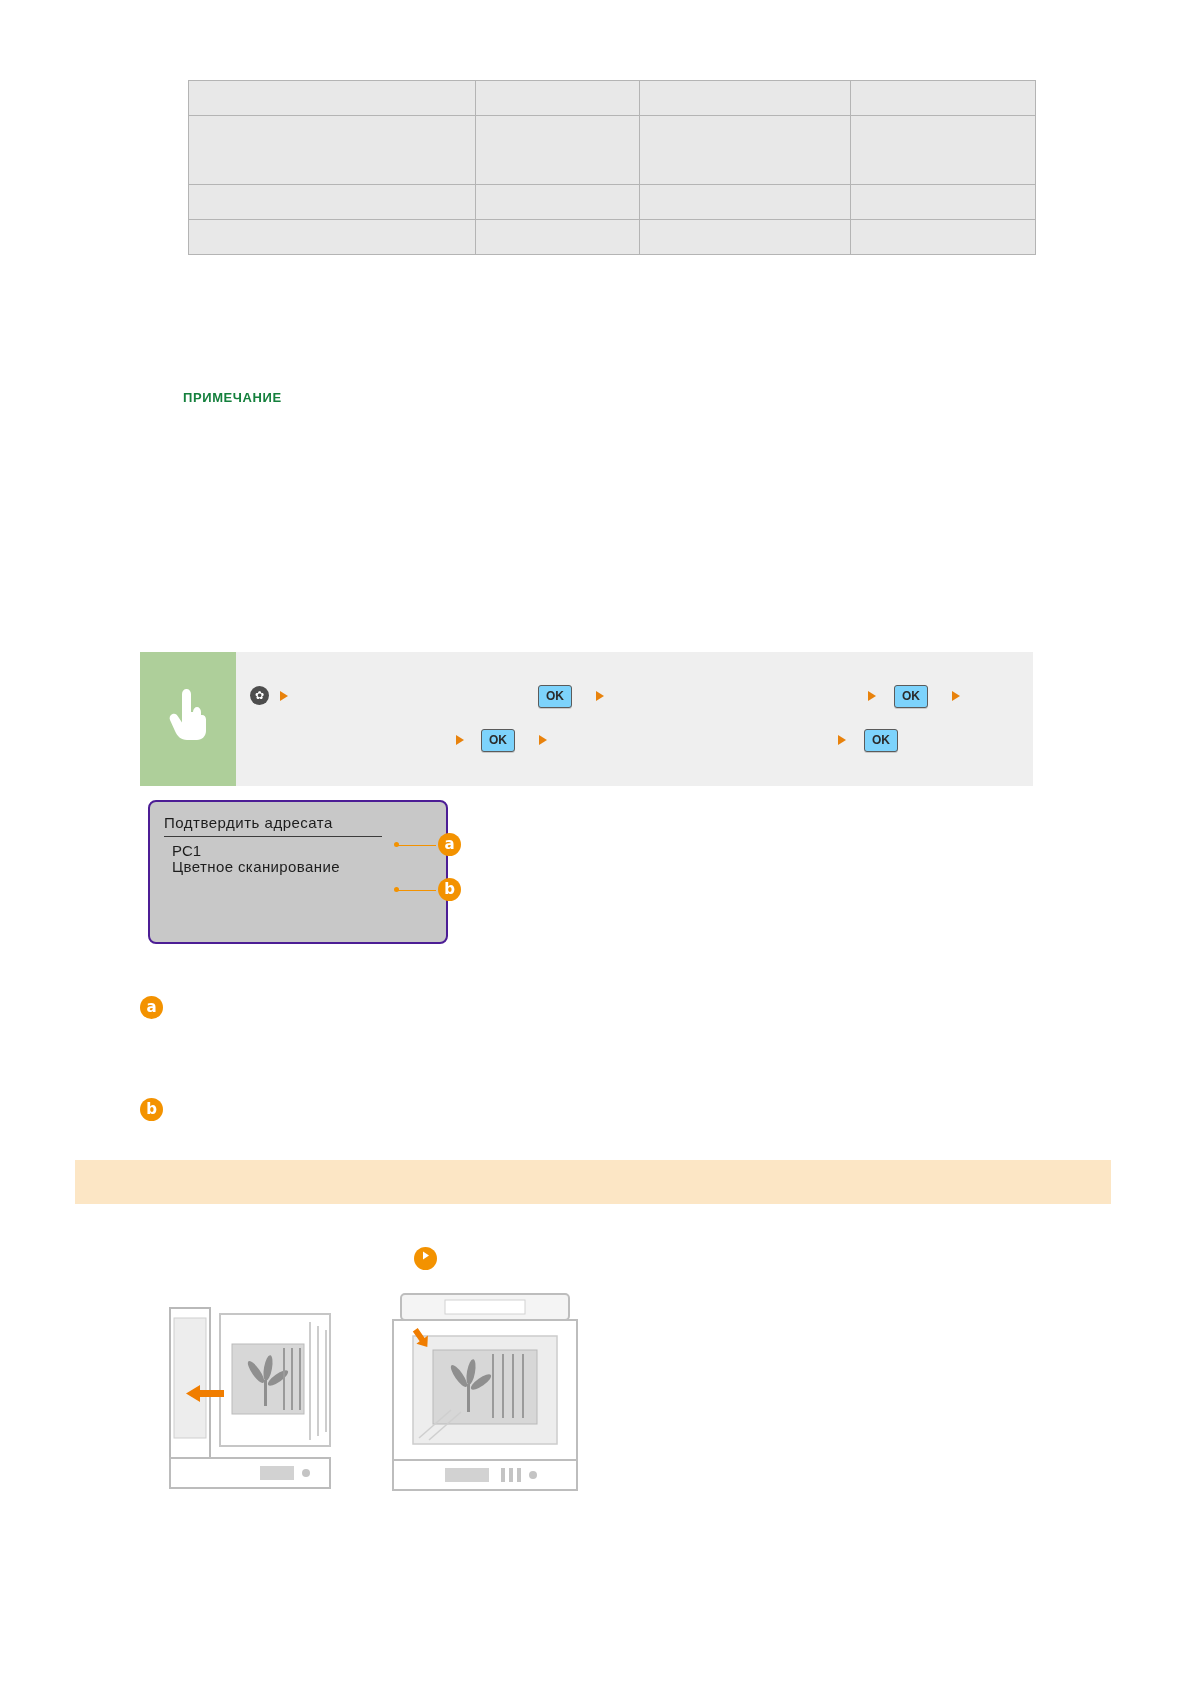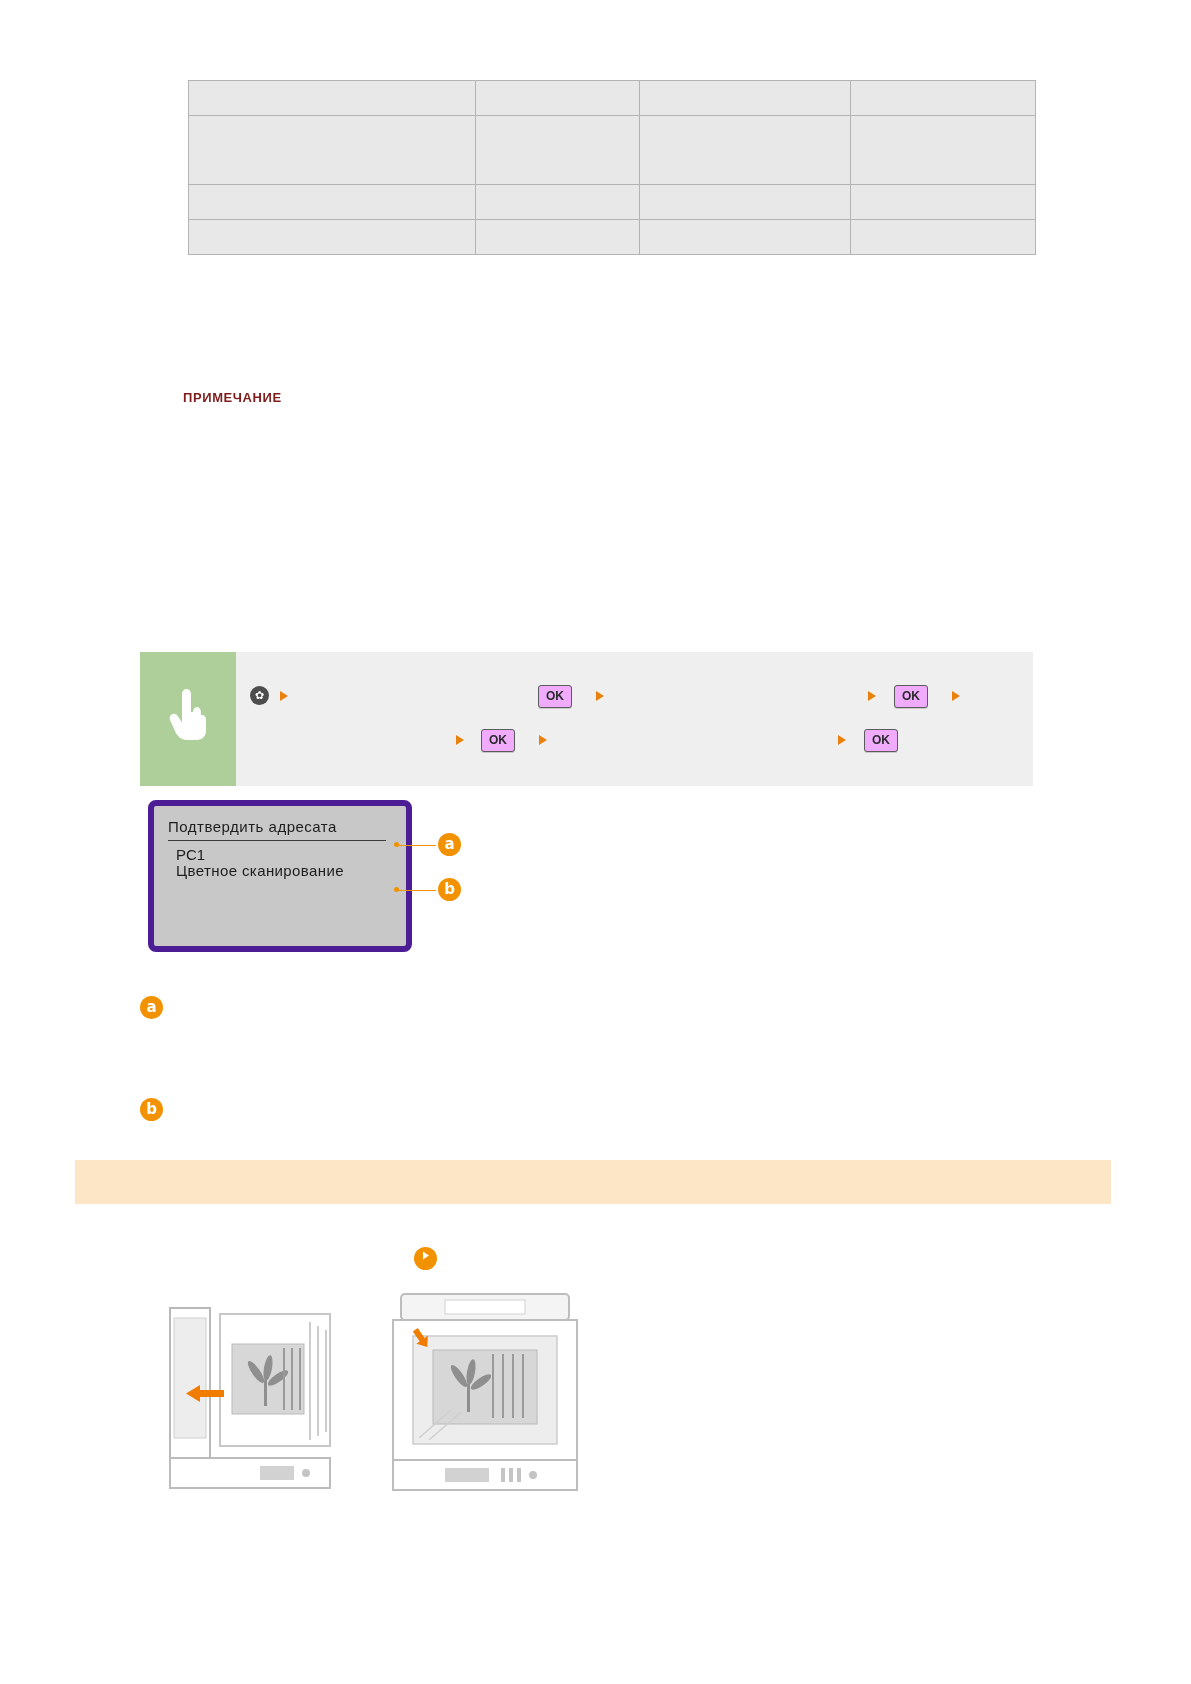--- a/index.html
+++ b/index.html
@@ -39,21 +39,21 @@
   .col-d { width: 184px; }
 
   
   .note-heading {
     position: absolute;
     left: 158px;
     top: 390px;
     font-size: 13px;
     font-weight: bold;
     letter-spacing: 0.6px;
-    color: #7f1d1d;
+    color: #15803d;
     padding-left: 25px;
   }
 
   
   .op-strip {
     position: absolute;
     left: 140px;
     top: 652px;
     width: 893px;
     height: 134px;
@@ -84,21 +84,21 @@
     width: 797px;
     height: 44px;
   }
   .op-row.r1 { top: 24px; }
   .op-row.r2 { top: 68px; }
 
   .key-ok {
     display: inline-block;
     border: 1px solid #5b5b5b;
     border-radius: 3px;
-    background: #f0abfc;
+    background: #7dd3fc;
     font-size: 12px;
     font-weight: bold;
     line-height: 16px;
     padding: 2px 7px 3px 7px;
     color: #2b2b2b;
     box-shadow: 0 1px 0 #c9c9c9;
     position: absolute;
   }
   .key-round {
     position: absolute;
@@ -121,22 +121,23 @@
   }
 
   
   .lcd {
     position: absolute;
     left: 148px;
     top: 800px;
     width: 252px;
     height: 140px;
     background: #c8c8c8;
-    border: 6px solid #4c1d95;
+    border: 2px solid #4c1d95;
     border-radius: 8px;
+    padding-left: 44px;
   }
   .lcd-title {
     position: absolute;
     left: 14px;
     top: 12px;
     font-size: 15px;
     color: #1d1d1d;
     letter-spacing: 0.5px;
   }
   .lcd-underline {

